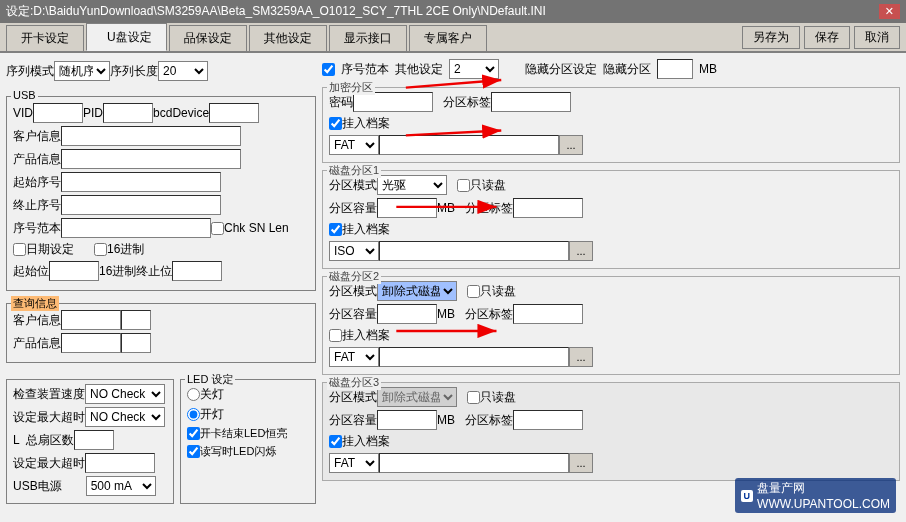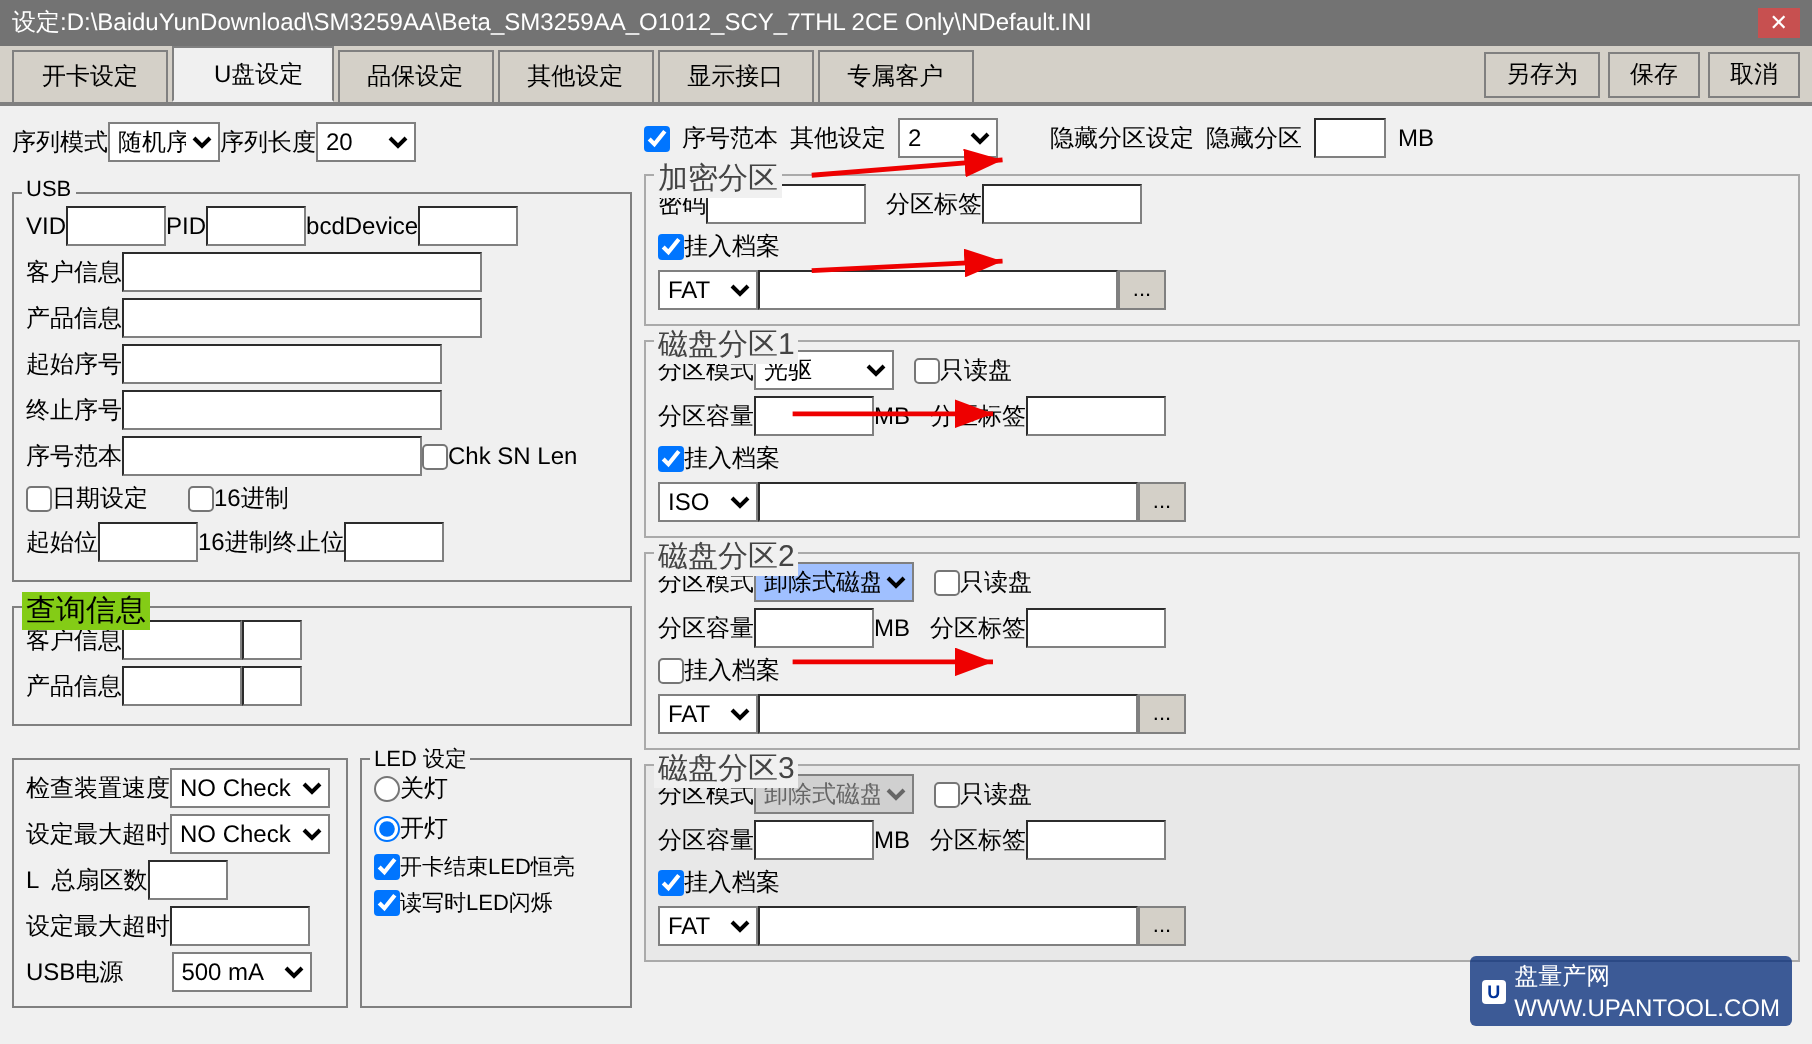--- a/index.html
+++ b/index.html
@@ -15,25 +15,25 @@
     .row { display: flex; align-items: center; gap: 0; margin-bottom: 3px; }
     .label { white-space: nowrap; }
     input[type="text"] { border: 1px inset #808080; background: white; height: 20px; padding: 1px 3px; font-size: 12px; font-family: inherit; }
     select { border: 1px solid #808080; background: white; height: 20px; font-size: 12px; font-family: inherit; }
     .field-sm { width: 50px; }
     input[type="checkbox"] { margin: 0; }
     input[type="radio"] { margin: 0; }
     .usb-group { border: 1px solid #808080; padding: 6px; background: #f0f0f0; position: relative; margin-top: 8px; }
     .usb-title { position: absolute; top: -8px; left: 4px; background: #f0f0f0; padding: 0 2px; font-size: 11px; }
     .query-group { border: 1px solid #808080; padding: 6px; background: #f0f0f0; position: relative; margin-top: 8px; }
-    .query-title { position: absolute; top: -8px; left: 4px; background: #84cc16; padding: 0 2px; font-size: 15px; }
+    .query-title { position: absolute; top: -8px; left: 4px; background: #fdba74; padding: 0 2px; font-size: 11px; }
     .led-group { border: 1px solid #808080; padding: 6px; background: #f0f0f0; position: relative; margin-top: 8px; }
     .led-title { position: absolute; top: -8px; left: 4px; background: #f0f0f0; padding: 0 2px; font-size: 11px; }
     .disk-section { border: 1px solid #aaa; padding: 4px 6px; background: #f0f0f0; position: relative; margin-bottom: 3px; }
-    .disk-title { position: absolute; top: -8px; left: 4px; background: #f0f0f0; padding: 0 2px; font-size: 15px; color: #444; }
+    .disk-title { position: absolute; top: -8px; left: 4px; background: #f0f0f0; padding: 0 2px; font-size: 11px; color: #444; }
     .btn-browse { height: 20px; width: 24px; border: 1px solid #808080; background: #d4d0c8; cursor: pointer; font-size: 11px; display: flex; align-items: center; justify-content: center; }
     .arrow-overlay { position: absolute; top: 0; left: 0; width: 100%; height: 100%; pointer-events: none; }
     .top-buttons { display: flex; gap: 4px; }
     .top-btn { padding: 2px 10px; border: 1px solid #808080; background: #d4d0c8; cursor: pointer; font-size: 12px; font-family: inherit; }
     select.disabled, input.disabled { background: #d0d0d0; color: #666; }
   </style>
 </head>
 <body>
 
 <div class="title-bar">

